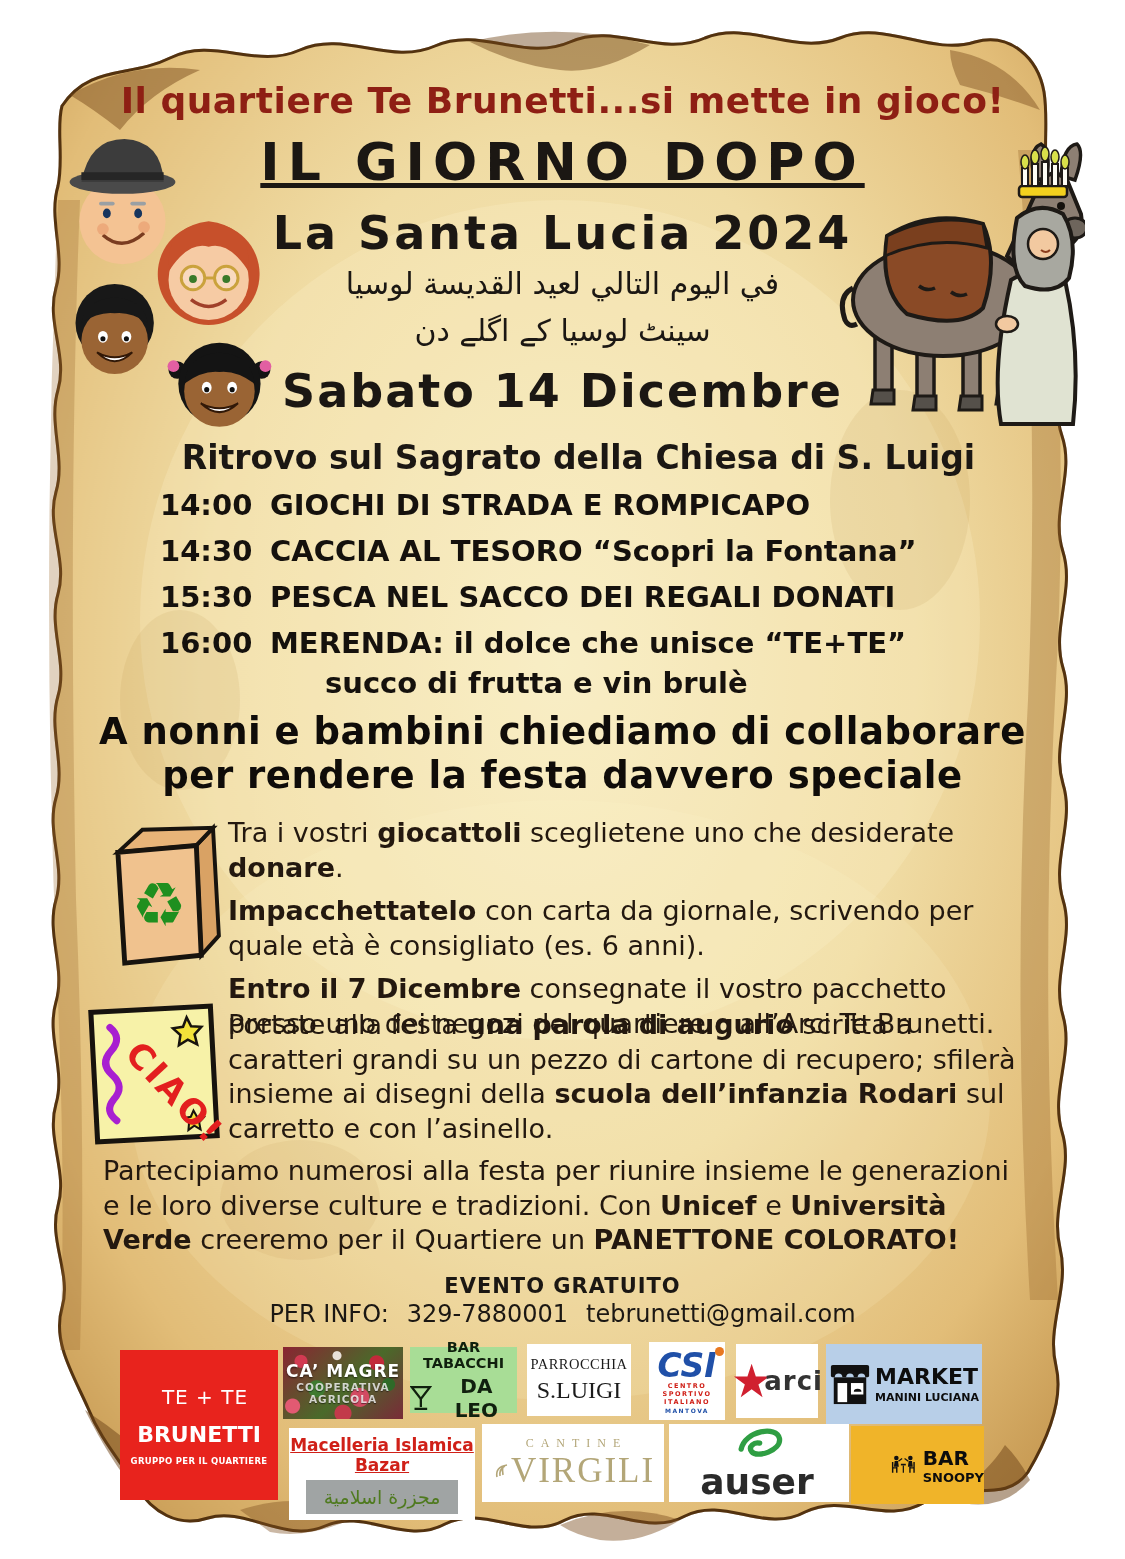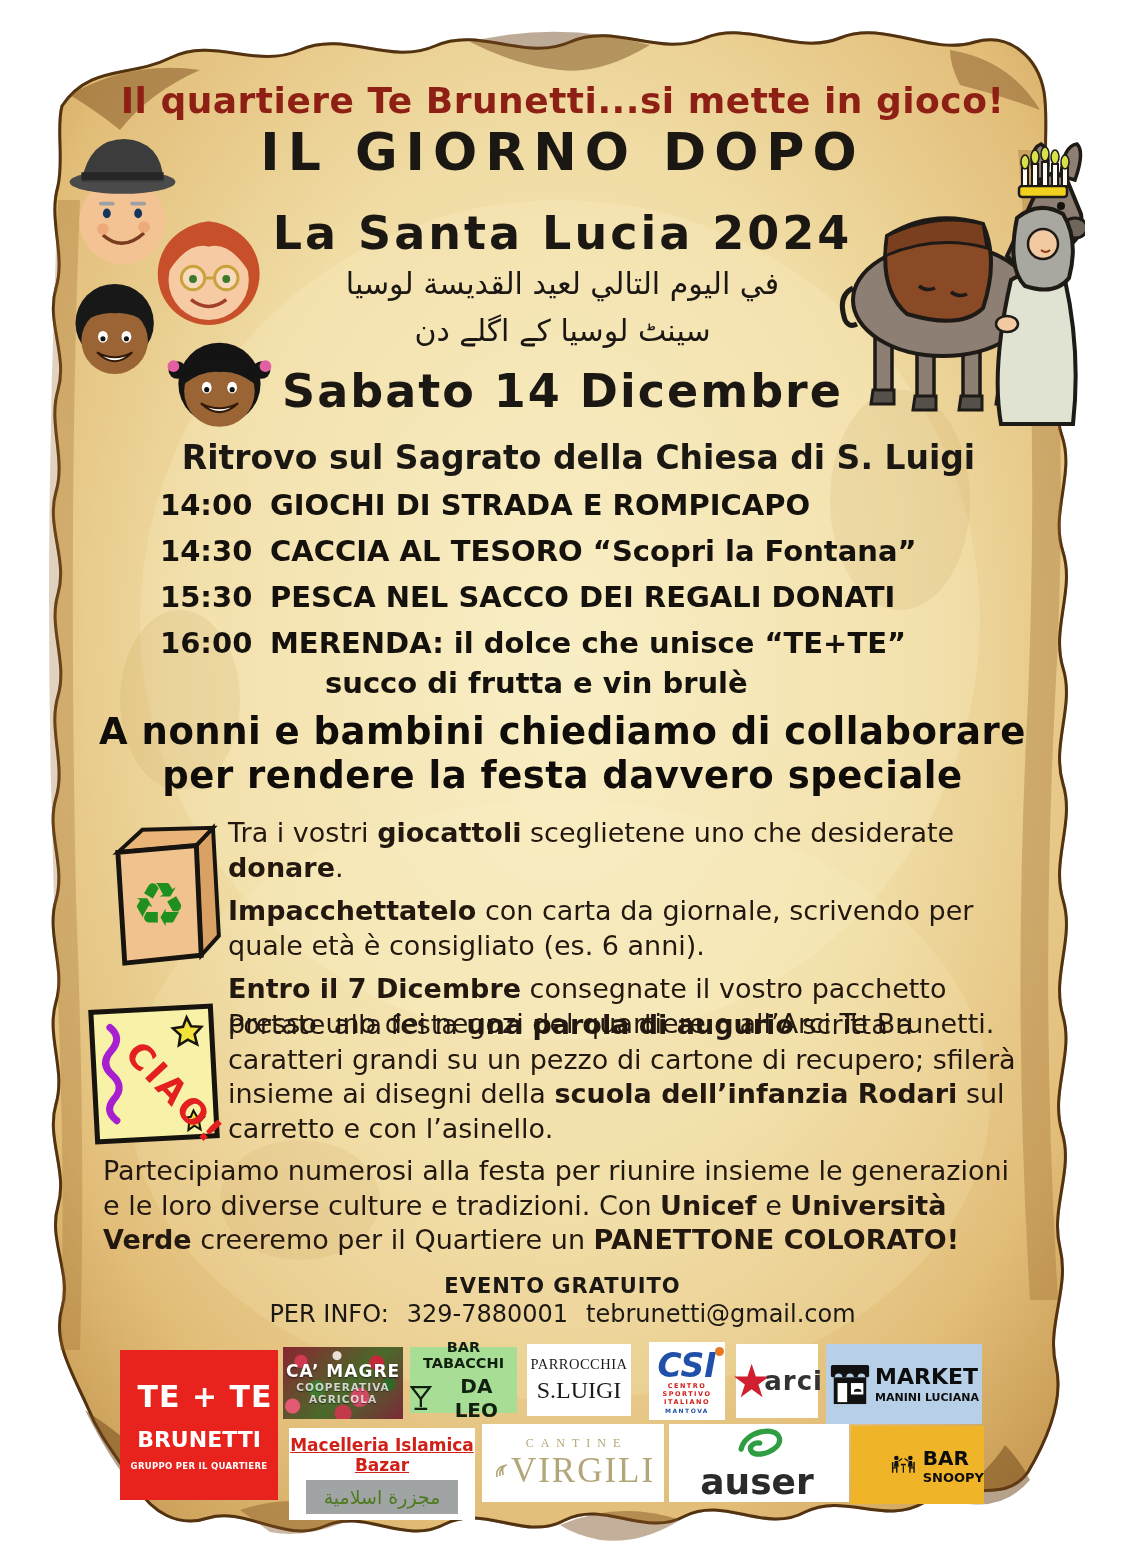--- a/index.html
+++ b/index.html
@@ -3,21 +3,21 @@
 <meta charset="utf-8">
 <style>
   * { margin:0; padding:0; box-sizing:border-box; }
   html,body { width:1125px; height:1559px; }
   body { background:#ffffff; font-family:"DejaVu Sans",sans-serif; color:#1b1713; position:relative; overflow:hidden; }
   .page { position:absolute; inset:0; }
   .abs { position:absolute; }
   .ctr { left:0; right:0; text-align:center; }
 
   .headline { top:80px; font-size:36px; font-weight:800; color:#8e1f14; letter-spacing:.5px; }
-  .title1  { top:122px; font-size:52px; font-weight:800; letter-spacing:8px; }
+  .title1  { top:132px; font-size:52px; font-weight:800; letter-spacing:8px;text-decoration:underline; }
   .title2  { top:206px; font-size:46px; font-weight:700; letter-spacing:3px; }
   .arab    { top:266px; font-size:30px; }
   .urdu    { top:313px; font-size:30px; }
   .dateline{ top:364px; font-size:46px; font-weight:800; letter-spacing:2px; }
   .meeting { top:438px; font-size:33px; font-weight:700;margin-left:32px; }
 
   .sched { left:160px; top:490px; font-size:29px; font-weight:700; color:#15110d; }
   .srow  { display:flex; line-height:31px; margin-bottom:15px; }
   .stime { width:110px; flex:0 0 110px; }
   .scont { margin-left:165px; line-height:31px; margin-top:-6px; }
@@ -31,21 +31,21 @@
   .paradep { left:228px; top:1008px; width:805px; }
   .particip{ left:103px; top:1154px; width:915px; }
 
   .free { top:1274px; font-size:21px; font-weight:900; letter-spacing:1px; }
   .info { top:1300px; font-size:24px; }
   .info span { margin:0 9px; }
 
   .tile { position:absolute; display:flex; flex-direction:column; align-items:center; justify-content:center; text-align:center; }
 
   .tete { left:120px; top:1350px; width:158px; height:150px; background:#e8231d; color:#fff; }
-  .tete .t1 { font-size:30px; font-weight:700; letter-spacing:1px;margin-left:12px; }
+  .tete .t1 { font-size:20px; font-weight:400; letter-spacing:1px;margin-left:12px; }
   .tete .t2 { font-size:22px; font-weight:800; margin-top:13px; }
   .tete .t3 { font-size:8.5px; font-weight:700; margin-top:9px; letter-spacing:.3px; }
 
   .camagre { left:283px; top:1347px; width:120px; height:72px; color:#fff;
     background-image:
       radial-gradient(circle at 15% 20%, #d23a52 0 6px, transparent 7px),
       radial-gradient(circle at 45% 12%, #e8e0d8 0 4px, transparent 5px),
       radial-gradient(circle at 78% 22%, #c22a3a 0 7px, transparent 8px),
       radial-gradient(circle at 28% 58%, #3f7a30 0 8px, transparent 9px),
       radial-gradient(circle at 64% 70%, #d24a62 0 9px, transparent 10px),

